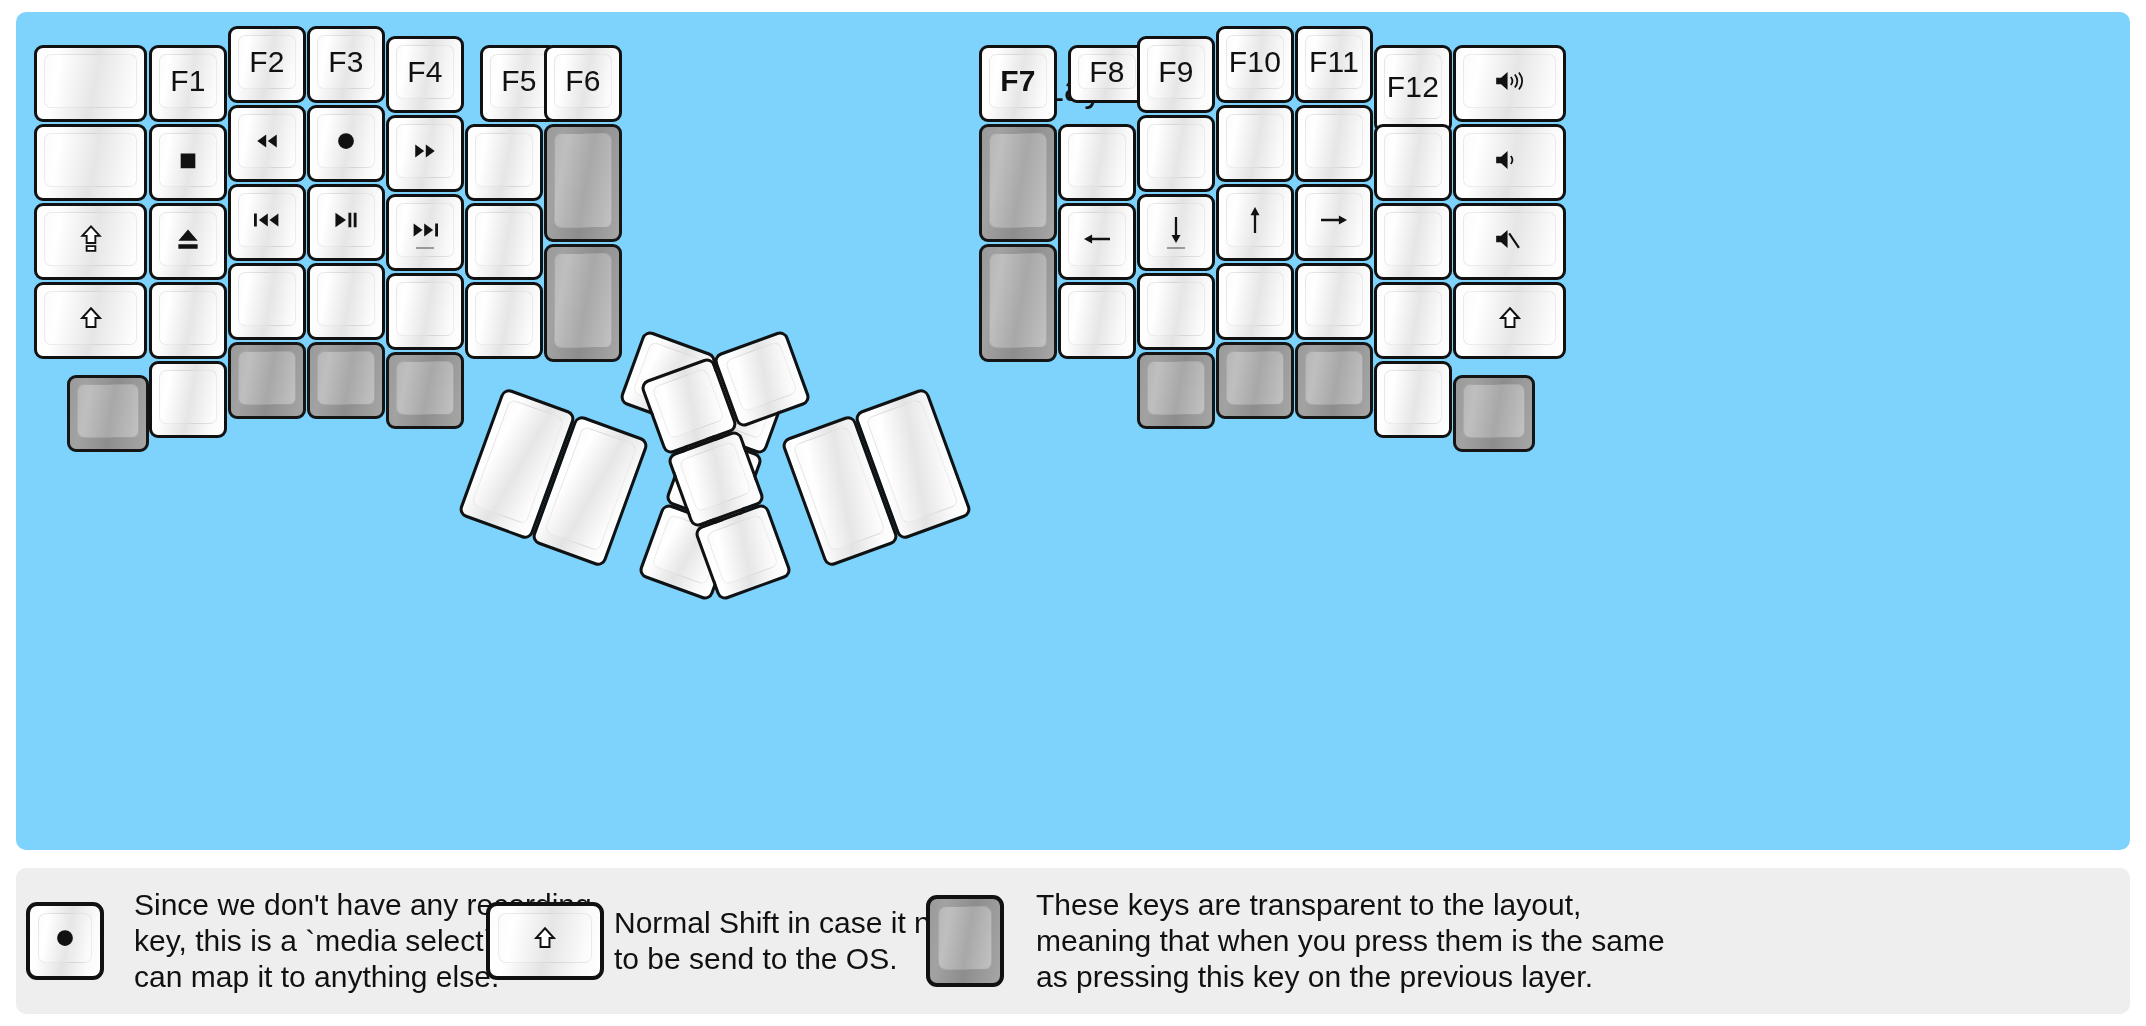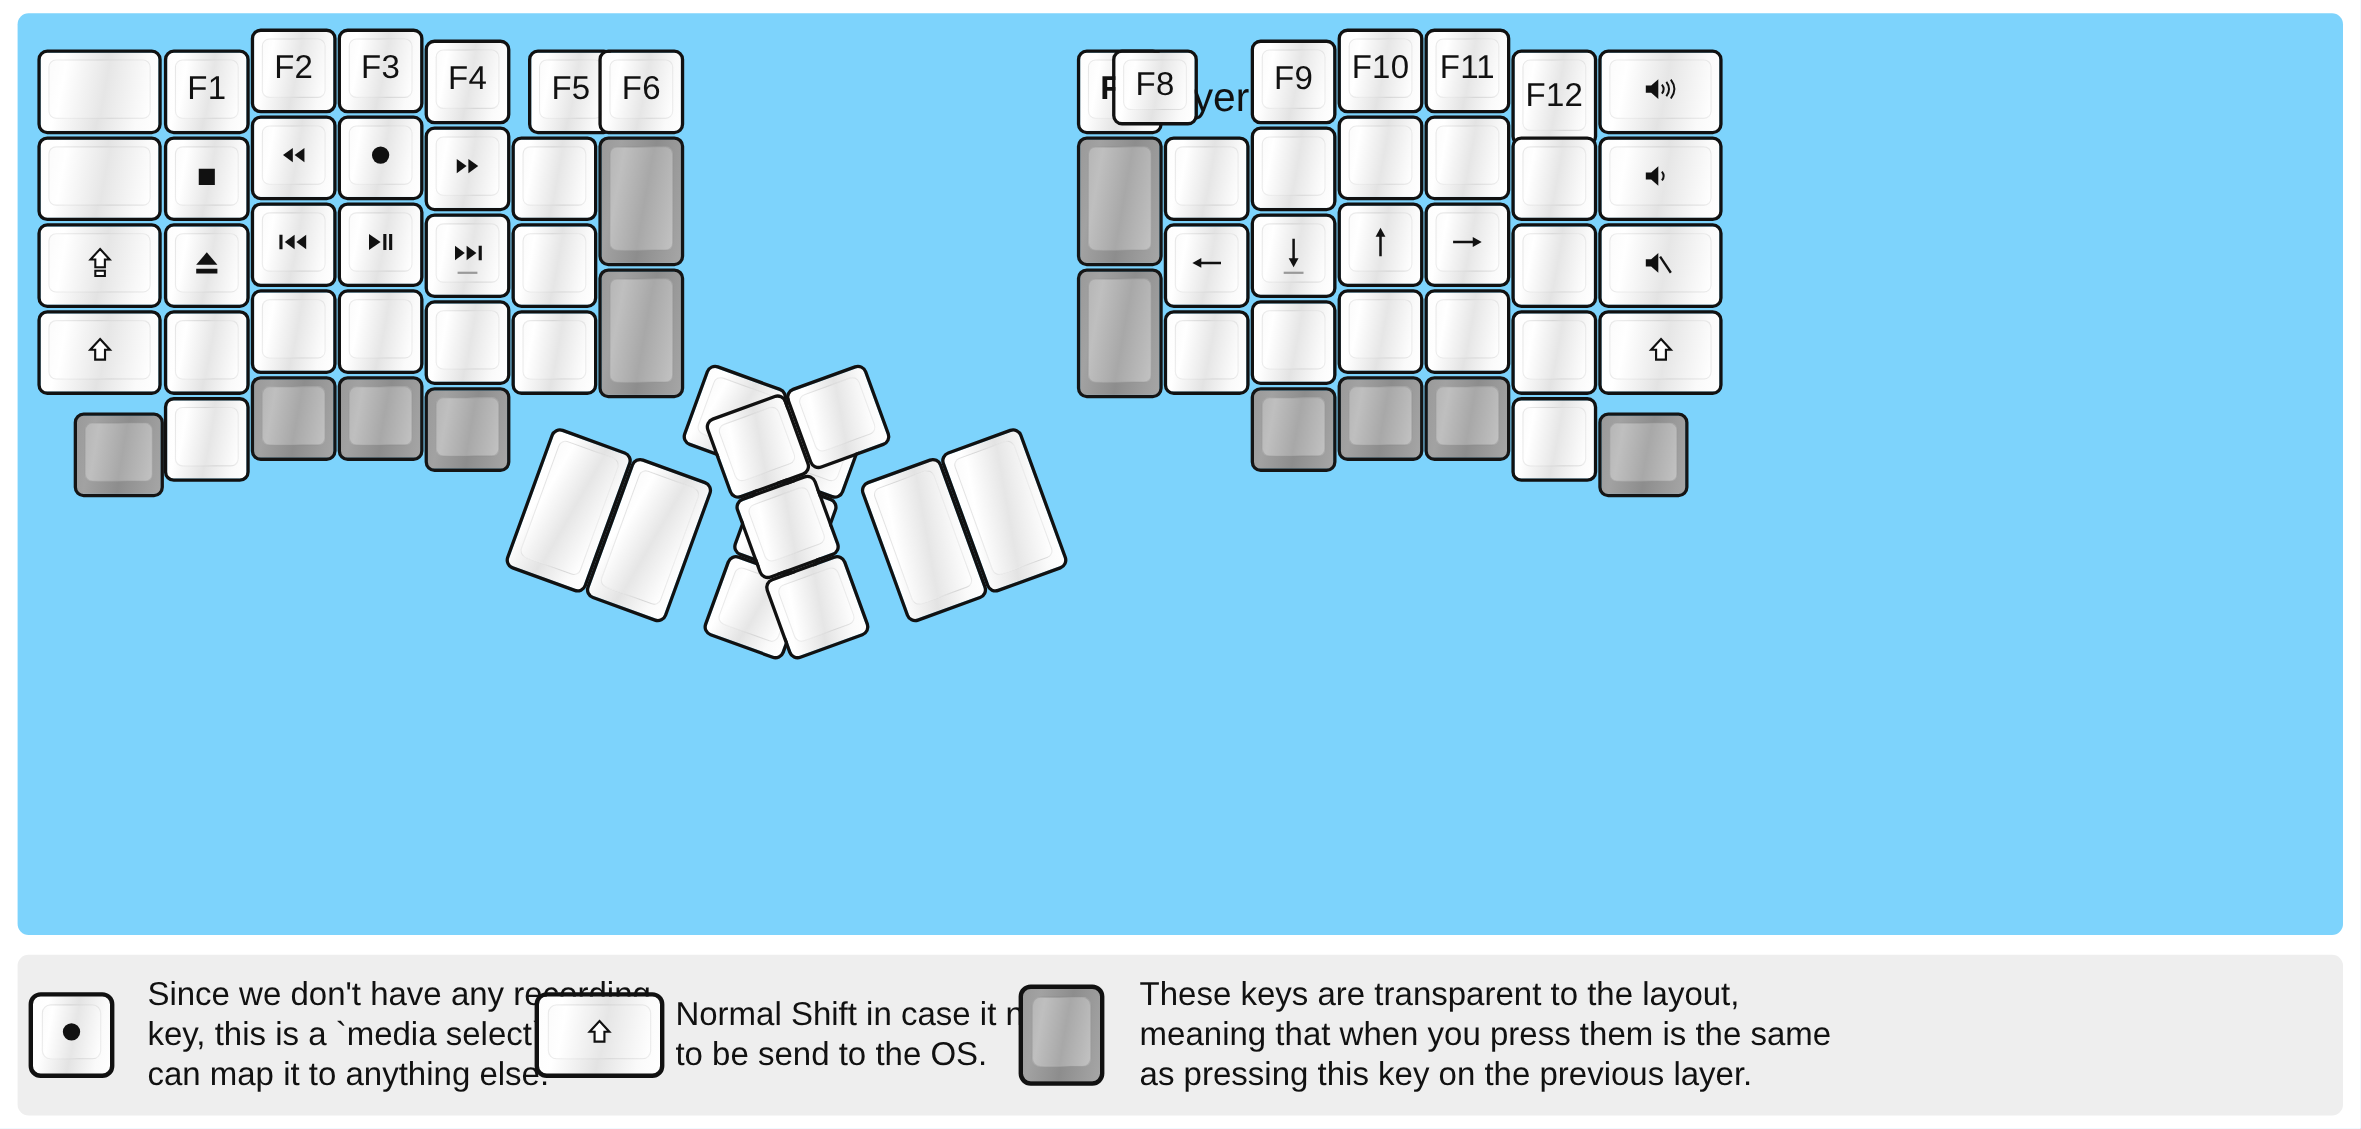--- a/index.html
+++ b/index.html
@@ -340,21 +340,21 @@
           <div class="top">
             <span class="legend">F7</span>
           </div>
         </div>
         <div class="key trans" style="left: 963px; top: 112px; width: 78px; height: 118px;">
           <div class="top"></div>
         </div>
         <div class="key trans" style="left: 963px; top: 232px; width: 78px; height: 118px;">
           <div class="top"></div>
         </div>
-        <div class="key" style="left: 995px; top: 33px; width: 78px; height: 69px; text-decoration: underline;">
+        <div class="key" style="left: 1052px; top: 33px; width: 78px; height: 58px; text-decoration: underline;">
           <div class="top">
             <span class="legend">F8</span>
           </div>
         </div>
         <div class="key" style="left: 1042px; top: 112px; width: 78px; height: 77px;">
           <div class="top"></div>
         </div>
         <div class="key" style="left: 1042px; top: 191px; width: 78px; height: 77px;">
           <div class="top">
             <span class="glyph">

